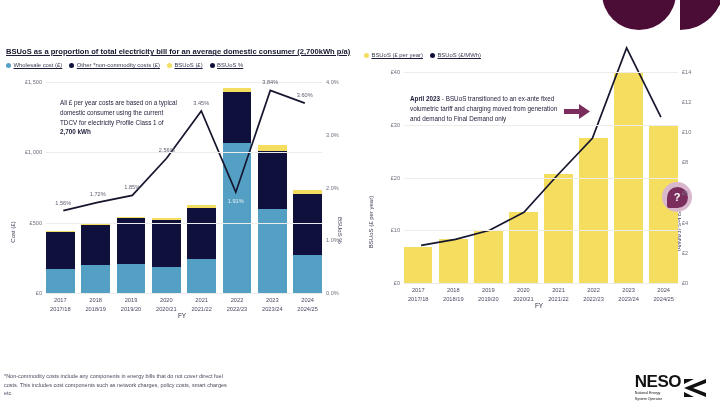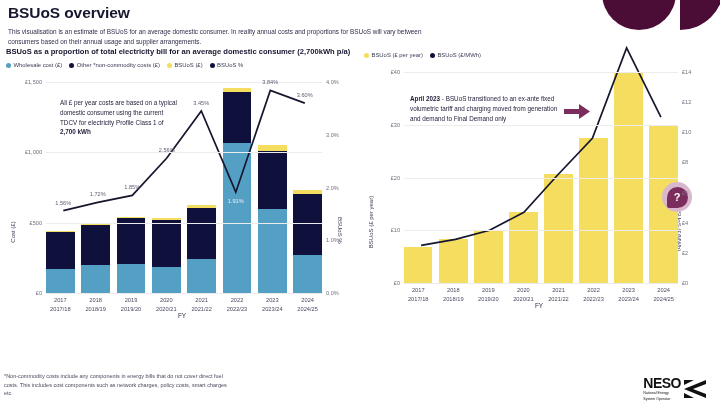--- a/index.html
+++ b/index.html
@@ -18,21 +18,21 @@
                  background: #4b0c36; border-radius: 0 0 60px 60px; }
   .deco .arc-b { position: absolute; top: -18px; left: 100px; width: 44px; height: 48px;
                  background: #4b0c36; border-radius: 0 0 60px 0; }
 
   
   .hdr { position: absolute; left: 8px; top: 4px; width: 560px; }
   .hdr h1 { font-size: 15.5px; font-weight: bold; letter-spacing: -.1px; color: #16162f; }
   .hdr p { margin-top: 5px; font-size: 6.4px; line-height: 1.5; color: #2e2e4a; width: 420px; }
 
   
-  .panel { position: absolute; top: 47px; height: 320px; }
+  .panel { position: absolute; top: 47px; height: 320px; text-decoration: underline; }
   .panel-left  { left: 6px;   width: 352px; }
   .panel-right { left: 364px; width: 350px; }
 
   .p-title { font-size: 7.6px; font-weight: bold; line-height: 1.32; color: #16162f; }
   .legend { display: flex; flex-wrap: wrap; gap: 7px; margin-top: 5px; align-items: center; }
   .lg { display: flex; align-items: center; gap: 2.5px; font-size: 5.9px; color: #3a3a55; white-space: nowrap; }
   .dot { width: 5px; height: 5px; border-radius: 50%; flex: none; }
 
   
   .plot { position: relative; margin-top: 6px; height: 255px; }
@@ -74,37 +74,33 @@
           background: #d9b8cd; display: flex; align-items: center; justify-content: center; }
   .help .inner { width: 21px; height: 21px; border-radius: 50% 50% 50% 10%;
                  background: #7b2d5e; color: #fff; font-size: 11px; font-weight: bold;
                  display: flex; align-items: center; justify-content: center; }
 
   
   .footnote { position: absolute; left: 4px; bottom: 16px; width: 230px;
               font-size: 5.5px; line-height: 1.55; color: #4a4a5e; }
   .logo { position: absolute; right: 14px; bottom: 12px; display: flex;
           align-items: center; gap: 3px; }
-  .logo .wm { font-size: 14px; font-weight: bold; letter-spacing: -.5px; color: #111; line-height: 1; }
+  .logo .wm { font-size: 17px; font-weight: bold; letter-spacing: -.5px; color: #111; line-height: 1; }
   .logo .ws { font-size: 3.6px; line-height: 1.35; color: #111; margin-top: 1px; }
 </style>
 </head>
 <body>
 
 <div class="page">
 
   <div class="deco">
     <div class="arc-a"></div>
     <div class="arc-b"></div>
   </div>
 
-  <div class="hdr">
-    <h1>BSUoS overview</h1>
-    <p>This visualisation is an estimate of BSUoS for an average domestic consumer. In reality annual costs and proportions for BSUoS will vary between consumers based on their annual usage and supplier arrangements.</p>
-  </div>
 
   <div class="panel panel-left">
     <div class="p-title">BSUoS as a proportion of total electricity bill for an average domestic consumer (2,700kWh p/a)</div>
     <div class="legend" id="legend-left">
         <div class="lg">
           <span class="dot" style="background: rgb(84, 160, 196);"></span>
           <span>Wholesale cost (£)</span>
         </div>
         <div class="lg">
           <span class="dot" style="background: rgb(16, 16, 60);"></span>

